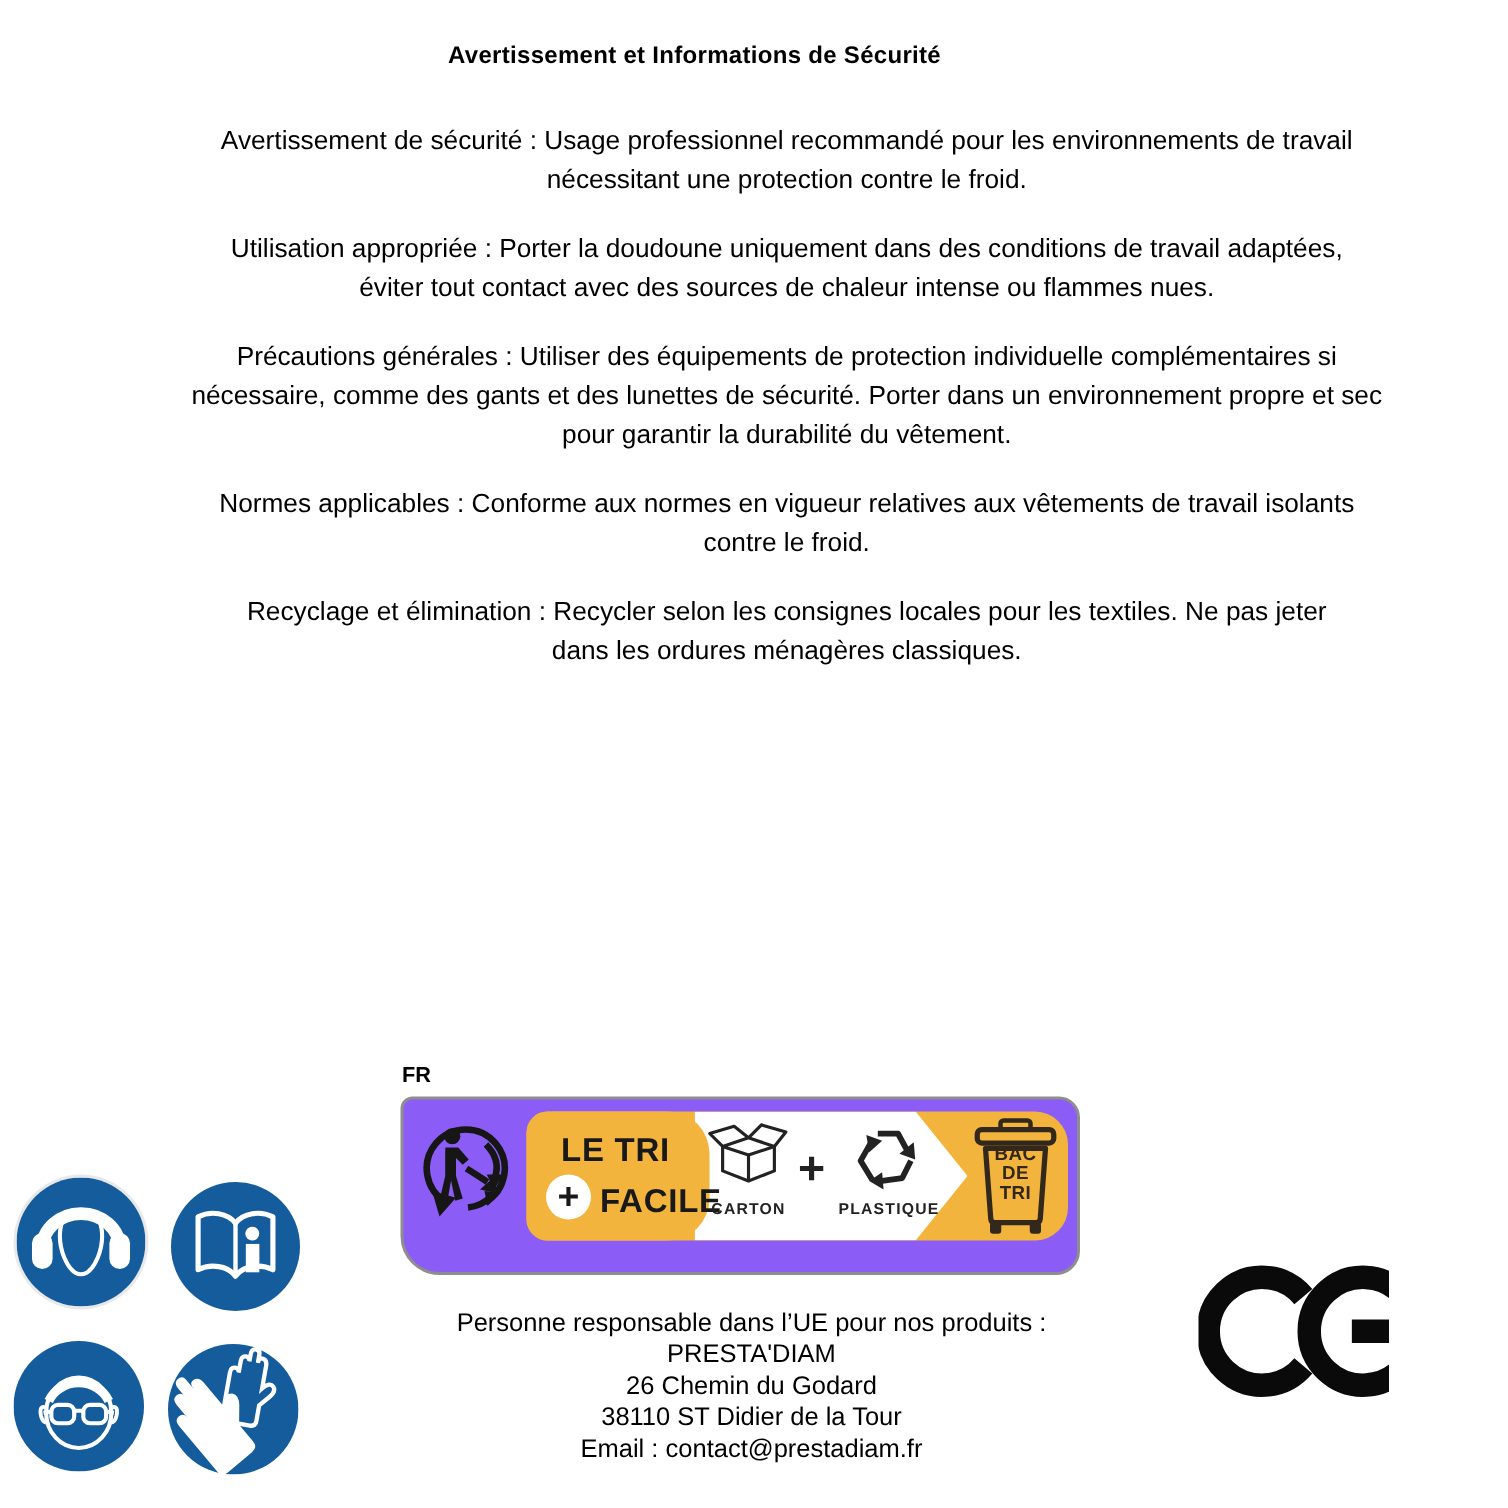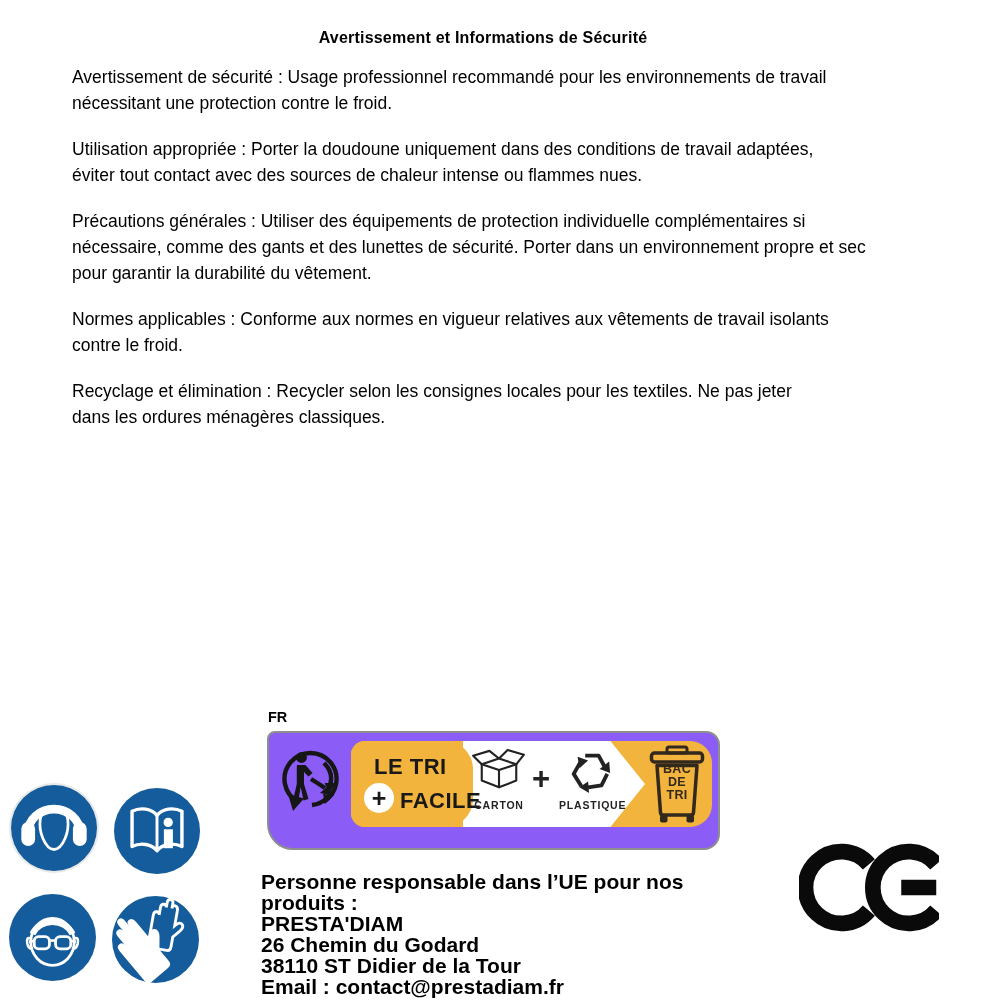--- a/index.html
+++ b/index.html
@@ -1,20 +1,20 @@
 <!DOCTYPE html>
 <html><head>
 <meta charset="utf-8">
 <style>
   html,body{margin:0;padding:0;background:#fff;}
   .page{position:relative;width:926px;height:1005px;background:#ffffff;overflow:hidden;
-        font-family:"Liberation Sans",sans-serif;color:#000;padding-left:40px;}
+        font-family:"Liberation Sans",sans-serif;color:#000;}
   .title{position:absolute;top:29px;left:0;width:100%;text-align:center;
          font-size:16px;font-weight:bold;letter-spacing:.2px;}
-  .paragraphs{position:absolute;left:72px;top:64px;width:905px;}
+  .paragraphs{position:absolute;left:72px;top:80px;width:905px;text-align:center;}
   .paragraphs p{margin:0 0 20px 0;font-size:17.5px;line-height:26px;white-space:pre-line;}
   
   .picto{position:absolute;}
   .picto svg{display:block;}
   .picto.ringed{border-radius:50%;box-shadow:0 0 0 2px #e9e9e9;}
   .fr-label{position:absolute;left:268px;top:709px;font-size:14.5px;font-weight:bold;}
   .tri-box{position:absolute;left:267px;top:731px;width:453px;height:119px;background:#8b5cf6;
            border:2px solid #8e8e8e;border-radius:8px 14px 16px 26px;box-sizing:border-box;}
   .triman{position:absolute;left:10px;top:9px;width:66px;height:82px;}
   .tri-band{position:absolute;left:82px;top:8px;width:361px;height:86px;background:var(--triyellow);
@@ -29,22 +29,22 @@
   .facile{position:absolute;left:49px;top:47px;font-size:22px;font-weight:800;color:#191919;letter-spacing:.5px;}
   .mat-group{position:absolute;top:7px;text-align:center;}
   .mat-group .mat-label{font-size:10.5px;font-weight:bold;letter-spacing:.8px;color:#222;margin-top:1px;}
   .mat-carton{left:116px;width:64px;}
   .mat-plastique{left:208px;width:62px;}
   .plus-sep{position:absolute;left:181px;top:20px;font-size:31px;font-weight:bold;color:#222;}
   .bin{position:absolute;left:297px;top:4px;width:58px;height:79px;}
   .bin-text{position:absolute;left:0;top:18px;width:100%;text-align:center;font-size:12.5px;font-weight:800;
             line-height:13px;color:var(--bindark);white-space:pre-line;letter-spacing:.3px;}
   .separez{position:absolute;right:14px;top:95px;font-size:15.5px;font-style:italic;font-weight:bold;color:#111;}
-  .contact{position:absolute;left:261px;top:871px;width:480px;text-align:left;
-           font-size:21px;font-weight:bold;line-height:21px;white-space:pre-line;}
+  .contact{position:absolute;left:261px;top:871px;width:480px;text-align:center;
+           font-size:17px;font-weight:normal;line-height:21px;white-space:pre-line;}
   .ce{position:absolute;left:799px;top:840px;width:140px;height:95px;}
 </style>
 </head>
 <body>
 
 <div class="page" style="--triyellow:#F2B43D;--bindark:#33281C">
 
   <div class="title">Avertissement et Informations de Sécurité</div>
 
   <div class="paragraphs">

